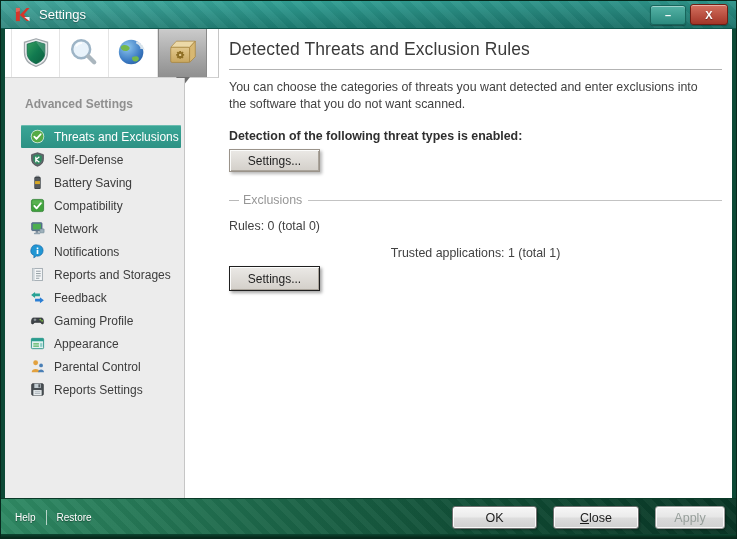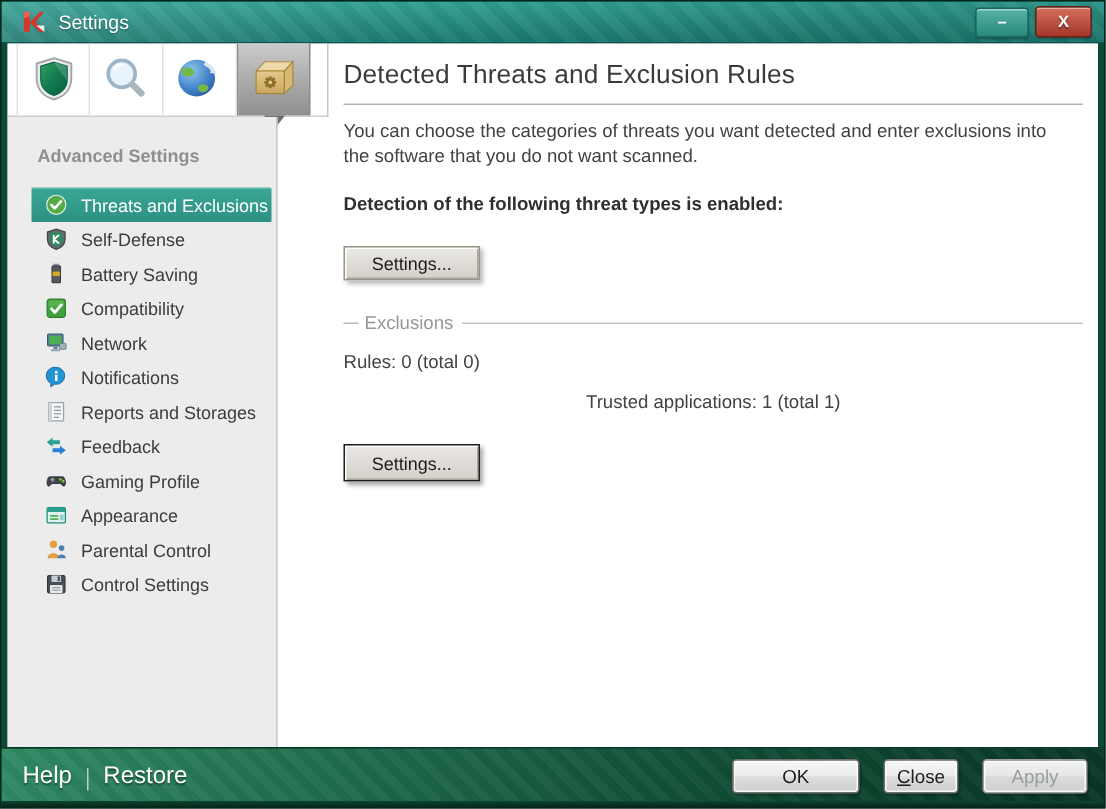--- a/index.html
+++ b/index.html
@@ -71,21 +71,21 @@
     color:#fff;box-shadow:inset 0 1px 0 rgba(255,255,255,.25);
   }
   
   .content{position:absolute;left:215px;top:0;right:0;bottom:0;background:#fff;padding:0 10px 0 9px;}
   .page-title{font-size:17.5px;font-weight:400;color:#3b3b3b;margin:10px 0 0 0;letter-spacing:.1px;}
   .title-sep{border:none;border-top:1px solid #b3b3b3;margin:9px 0 0 0;}
   .desc{font-size:12.4px;line-height:17px;color:#424242;margin:9px 0 0 0;max-width:486px;}
   .bold-line{font-size:12.4px;font-weight:bold;color:#2f2f2f;margin:16px 0 0 0;}
   .threat-line{font-size:12.4px;color:#424242;margin-top:6px;line-height:15px;}
   .classic-btn{
-    display:block;width:91px;height:23px;margin-top:21px;
+    display:block;width:91px;height:23px;margin-top:6px;
     font-family:"Liberation Sans","DejaVu Sans",sans-serif;font-size:12px;color:#1e1e1e;
     background:linear-gradient(180deg,#ebe9e6,#d3cfc9);
     border:1px solid #9a938a;
     box-shadow:inset 1px 1px 0 #fcfcfb, inset -1px -1px 0 #aaa49b, 2px 2px 3px rgba(0,0,0,.28);
     text-align:center;line-height:21px;cursor:pointer;
   }
   .classic-btn.default{
     border:1px solid #1f1f1f;height:25px;line-height:23px;
     box-shadow:inset 1px 1px 0 #fcfcfb, inset -1px -1px 0 #aaa49b, inset 0 0 0 1px #d9d6d1, 2px 2px 3px rgba(0,0,0,.35);
   }
@@ -97,33 +97,33 @@
   
   .footer{
     position:absolute;left:0;right:0;top:497px;height:38px;
     background:
       repeating-linear-gradient(45deg,rgba(255,255,255,0.035) 0 6px,rgba(0,0,0,0.03) 6px 12px),
       linear-gradient(115deg,#2f8a64 0%,#1c6548 38%,#0e4731 72%,#093525 100%);
     border-top:1px solid #0a3a28;
     display:flex;align-items:center;padding:0 11px 0 14px;
     box-shadow:inset 0 -1px 0 rgba(120,200,160,.25);
   }
-  .footer-left{display:flex;align-items:flex-end;gap:10px;color:#fff;font-size:16px;}
+  .footer-left{display:flex;align-items:center;gap:10px;color:#fff;font-size:10px;}
   .footer-link{cursor:pointer;text-shadow:0 1px 1px rgba(0,0,0,.4);}
   .footer-divider{width:1px;height:15px;background:rgba(255,255,255,.65);}
   .footer-right{margin-left:auto;display:flex;gap:16px;align-items:center;}
   .aero-btn{
     height:23px;border-radius:3px;border:1px solid #6f6f6f;
     background:linear-gradient(180deg,#f7f7f7 0%,#ebebeb 48%,#dddddd 52%,#cfcfcf 100%);
     box-shadow:inset 0 0 0 1px rgba(255,255,255,.85), 1px 1px 2px rgba(0,0,0,.35);
     font-family:"Liberation Sans","DejaVu Sans",sans-serif;font-size:12.5px;color:#1c1c1c;
     text-align:center;line-height:21px;cursor:pointer;
   }
   .aero-btn.ok{width:85px;}
-  .aero-btn.close{width:50px;}
+  .aero-btn.close{width:86px;}
   .aero-btn.apply{width:70px;color:#98a09c;border-color:#9c9c9c;cursor:default;
     background:linear-gradient(180deg,#f2f2f2 0%,#e6e6e6 48%,#dadada 52%,#d0d0d0 100%);}
   .bottom-strip{position:absolute;left:0;right:0;bottom:0;height:4px;background:linear-gradient(180deg,#0d4531,#062719);}
   u{text-decoration:underline;}
 </style>
 </head>
 <body>
 
 <div class="window">
 
@@ -333,21 +333,21 @@
           <div class="side-item">
             <span class="side-icon">
               <svg viewBox="0 0 16 16" width="15" height="15">
                 <rect x="1.8" y="1.8" width="12.4" height="12.4" rx="1.2" fill="#4a5055" stroke="#2f3337" stroke-width=".8"></rect>
                 <rect x="4.6" y="1.8" width="6.8" height="4.6" fill="#c3cdd3"></rect>
                 <rect x="9" y="2.4" width="1.6" height="3.4" fill="#4a5055"></rect>
                 <rect x="3.6" y="8.6" width="8.8" height="5.6" fill="#e8ecee"></rect>
                 <path d="M5 10.4h6M5 12.2h6" stroke="#9aa4ab" stroke-width=".8"></path>
               </svg>
             </span>
-            <span class="side-label">Control Settings</span>
+            <span class="side-label">Reports Settings</span>
           </div>
         </div>
     </div>
 
     <div class="content">
       <h1 class="page-title">Detected Threats and Exclusion Rules</h1>
       <hr class="title-sep">
       <p class="desc">You can choose the categories of threats you want detected and enter exclusions into the software that you do not want scanned.</p>
       <div class="bold-line">Detection of the following threat types is enabled:</div>
       <button class="classic-btn">Settings...</button>

